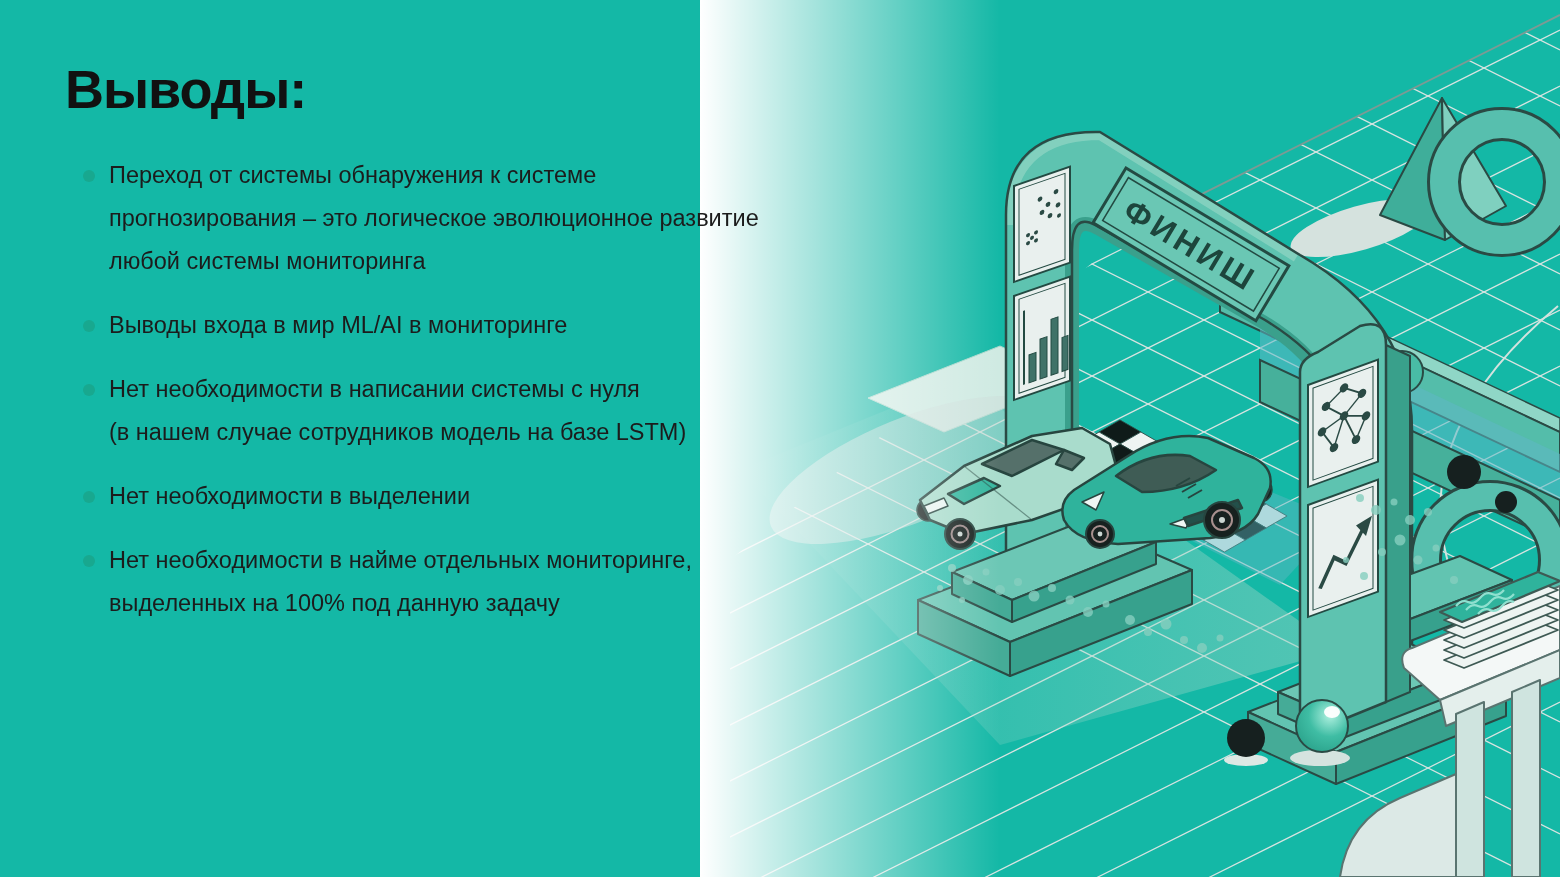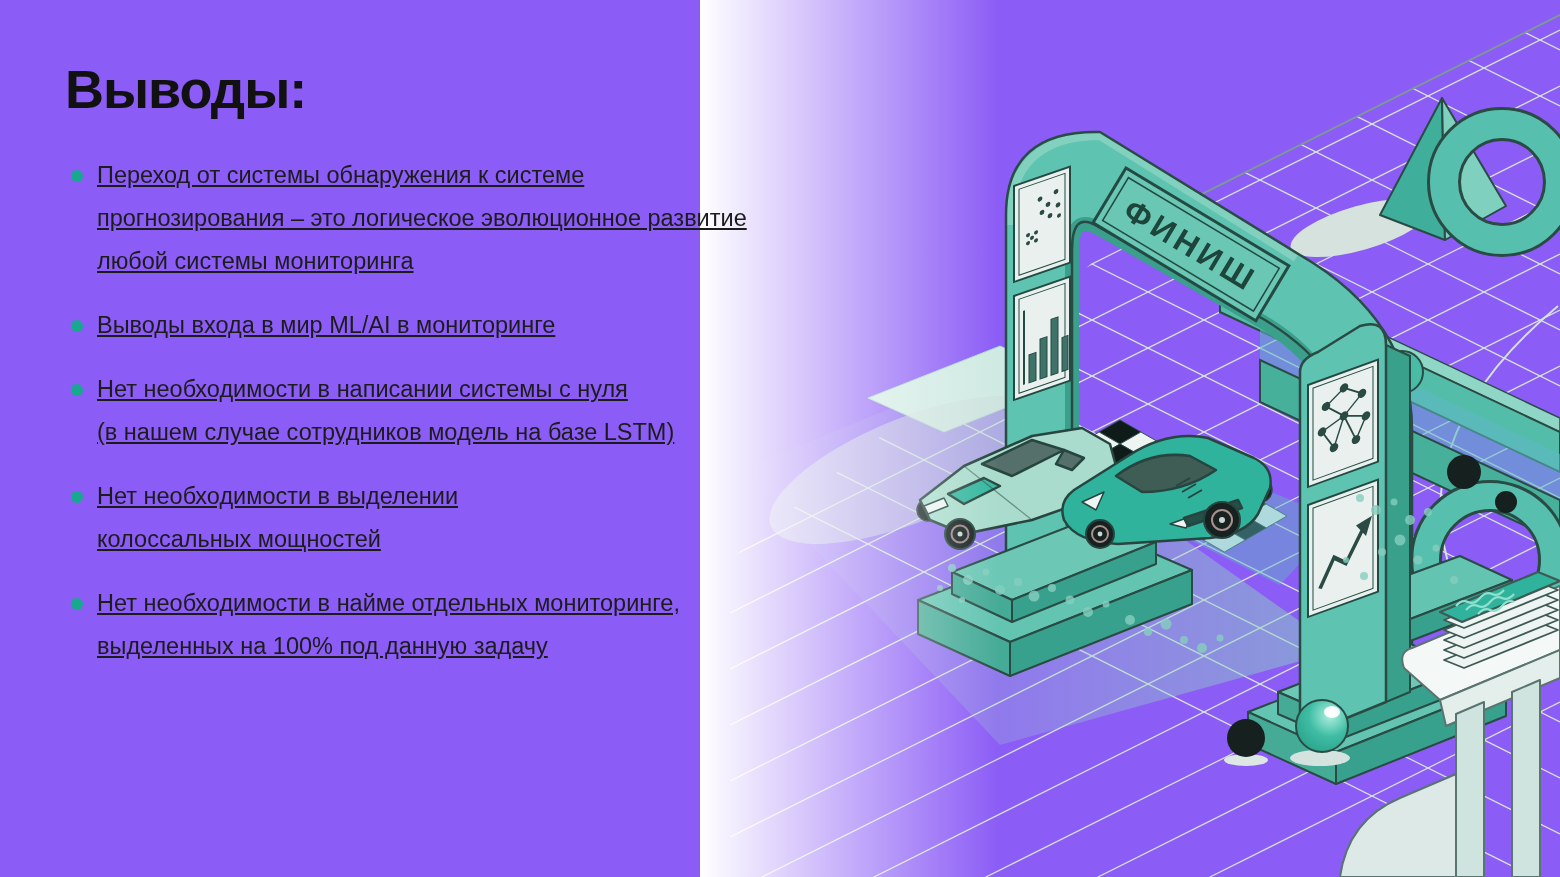--- a/index.html
+++ b/index.html
@@ -1,20 +1,20 @@
 <!DOCTYPE html>
 <html><head>
 <meta charset="utf-8">
 <style>
   html,body{margin:0;padding:0;background:#fff;}
-  .slide{position:relative;width:1560px;height:877px;background:#8b5cf6;overflow:hidden;
+  .slide{position:relative;width:1560px;height:877px;background:#14b8a6;overflow:hidden;
          font-family:"Liberation Sans",sans-serif;color:#1b1b1b;}
   .text-col{position:absolute;left:65px;top:58px;width:840px;z-index:5;}
   h1.title{margin:0 0 34px 0;font-size:54px;font-weight:bold;letter-spacing:-1px;color:#111;}
-  ul.bullets{list-style:none;margin:4px;padding:0;text-decoration:underline;}
+  ul.bullets{list-style:none;margin:16px;padding:0;}
   li.bullet{display:flex;align-items:flex-start;margin:0 0 21px 0;}
   .dot{flex:0 0 auto;width:12px;height:12px;border-radius:50%;background:#18a88f;margin:16px 14px 0 2px;}
   .lines{font-size:23.5px;line-height:43px;color:#1c1c1c;}
   .lines span{display:block;}
   .art{position:absolute;right:0;top:0;width:860px;height:877px;z-index:1;}
   svg{display:block;}
 </style>
 </head>
 <body>
 
@@ -41,21 +41,20 @@
         <span class="dot"></span>
         <span class="lines">
           <span>Нет необходимости в написании системы с нуля</span>
           <span>(в нашем случае сотрудников модель на базе LSTM)</span>
         </span>
       </li>
       <li class="bullet">
         <span class="dot"></span>
         <span class="lines">
           <span>Нет необходимости в выделении</span>
-          <span>колоссальных мощностей</span>
         </span>
       </li>
       <li class="bullet">
         <span class="dot"></span>
         <span class="lines">
           <span>Нет необходимости в найме отдельных мониторинге,</span>
           <span>выделенных на 100% под данную задачу</span>
         </span>
       </li>
     </ul>

